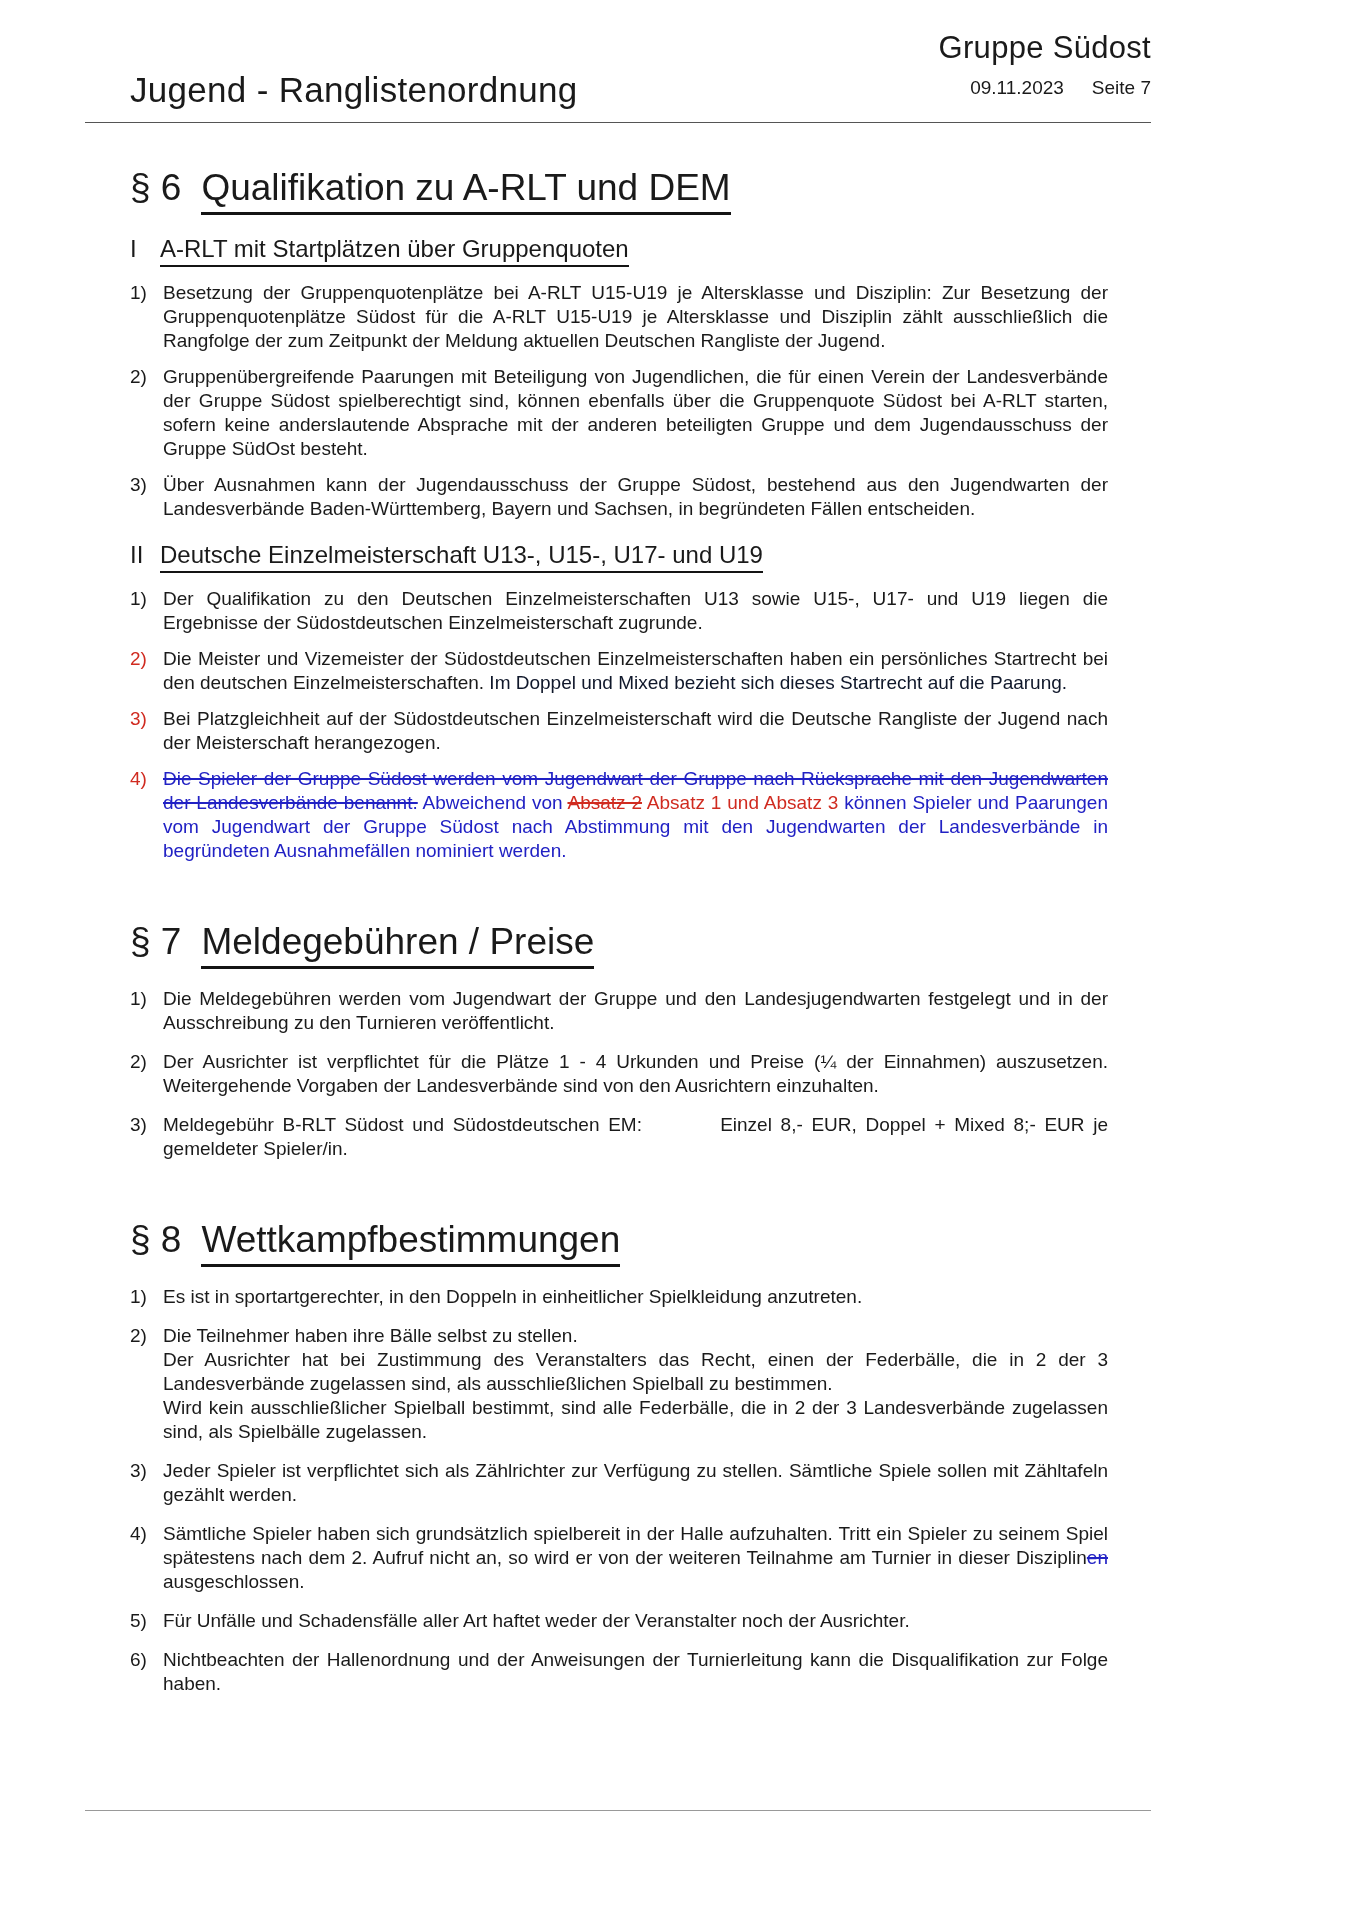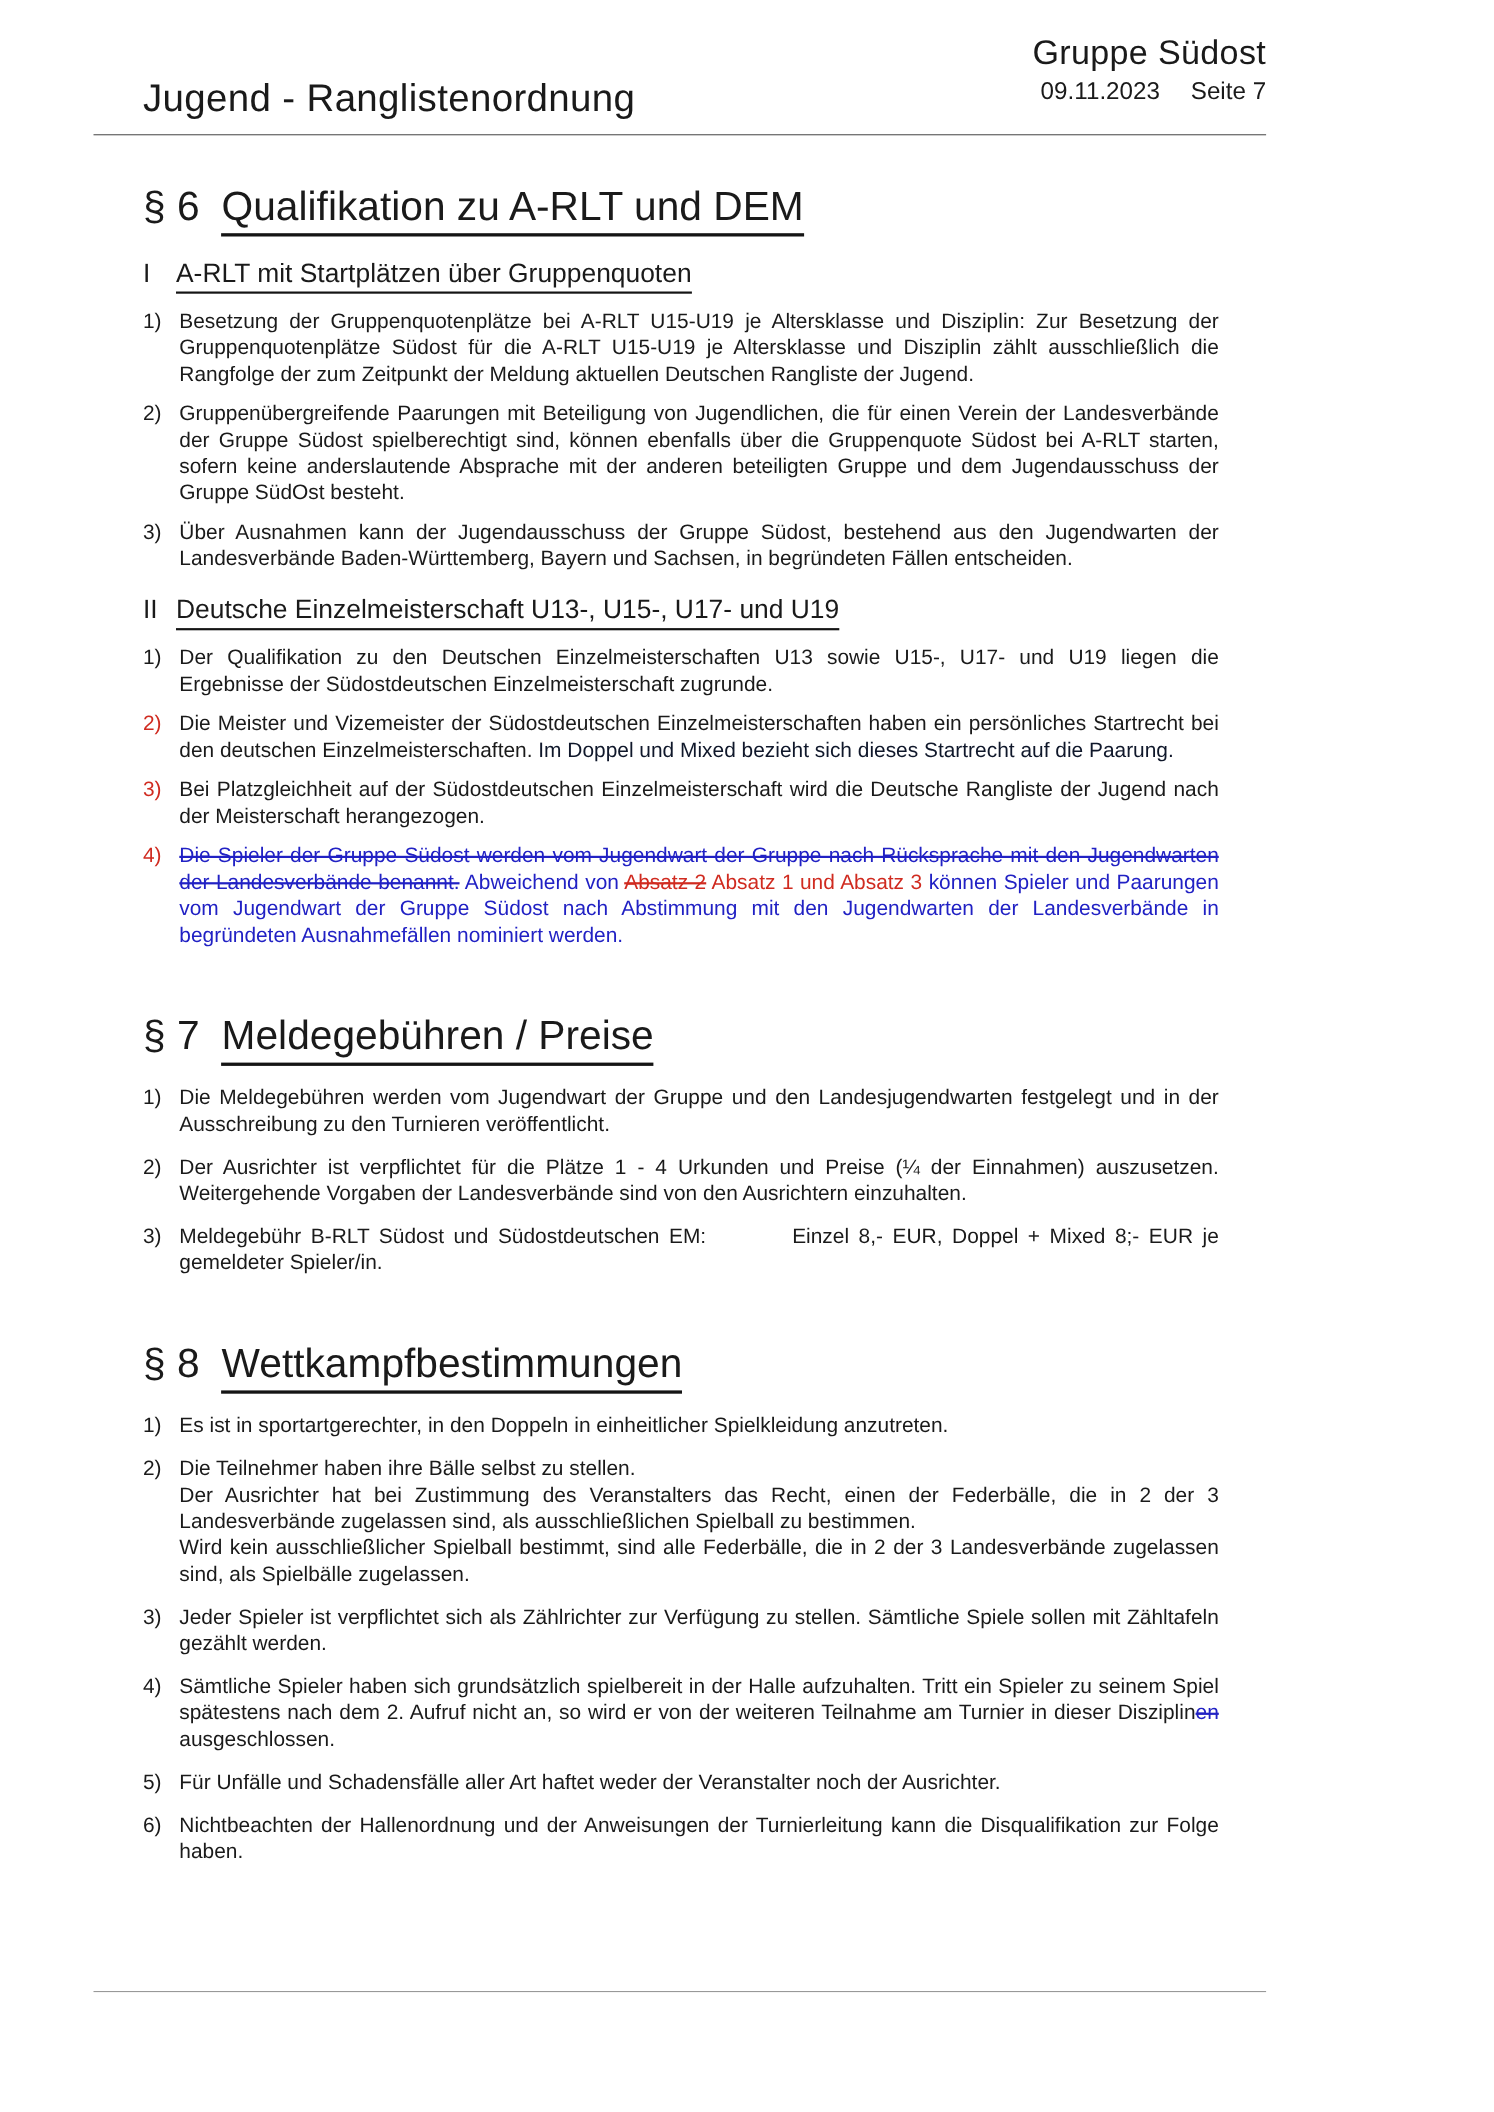--- a/index.html
+++ b/index.html
@@ -2,23 +2,23 @@
 <html lang="de"><head>
 <meta charset="utf-8">
 <style>
   html,body{margin:0;padding:0;background:#ffffff;}
   body{font-family:"Liberation Sans","DejaVu Sans",sans-serif;color:#1a1a1a;}
   .page{position:relative;width:1236px;height:1920px;background:#fff;overflow:hidden;}
 
   
   .hdr{padding:30px 85px 0 85px;}
   .hdr-group{text-align:right;font-size:31px;letter-spacing:.3px;}
-  .hdr-row{display:flex;justify-content:space-between;align-items:flex-start;margin-top:4px;}
+  .hdr-row{display:flex;justify-content:space-between;align-items:center;margin-top:4px;}
   .doc-title{font-size:35px;font-weight:normal;margin:0 0 0 45px;letter-spacing:.3px;}
-  .hdr-meta{font-size:22px;margin-bottom:5px;white-space:nowrap;}
+  .hdr-meta{font-size:19px;margin-bottom:5px;white-space:nowrap;}
   .hdr-meta .date{margin-right:28px;}
   .hdr-rule{border:none;border-top:1.5px solid #555;margin:12px 0 0 0;}
 
   
   .content{padding:0 128px 0 130px;}
 
   h2.sec{font-size:37px;font-weight:normal;margin:44px 0 18px 0;}
   h2.sec .secnum{margin-right:20px;}
   .u3{display:inline-block;border-bottom:3px solid #141414;padding-bottom:3px;}
   h3.sub{font-size:24px;font-weight:normal;margin:20px 0 14px 0;}

